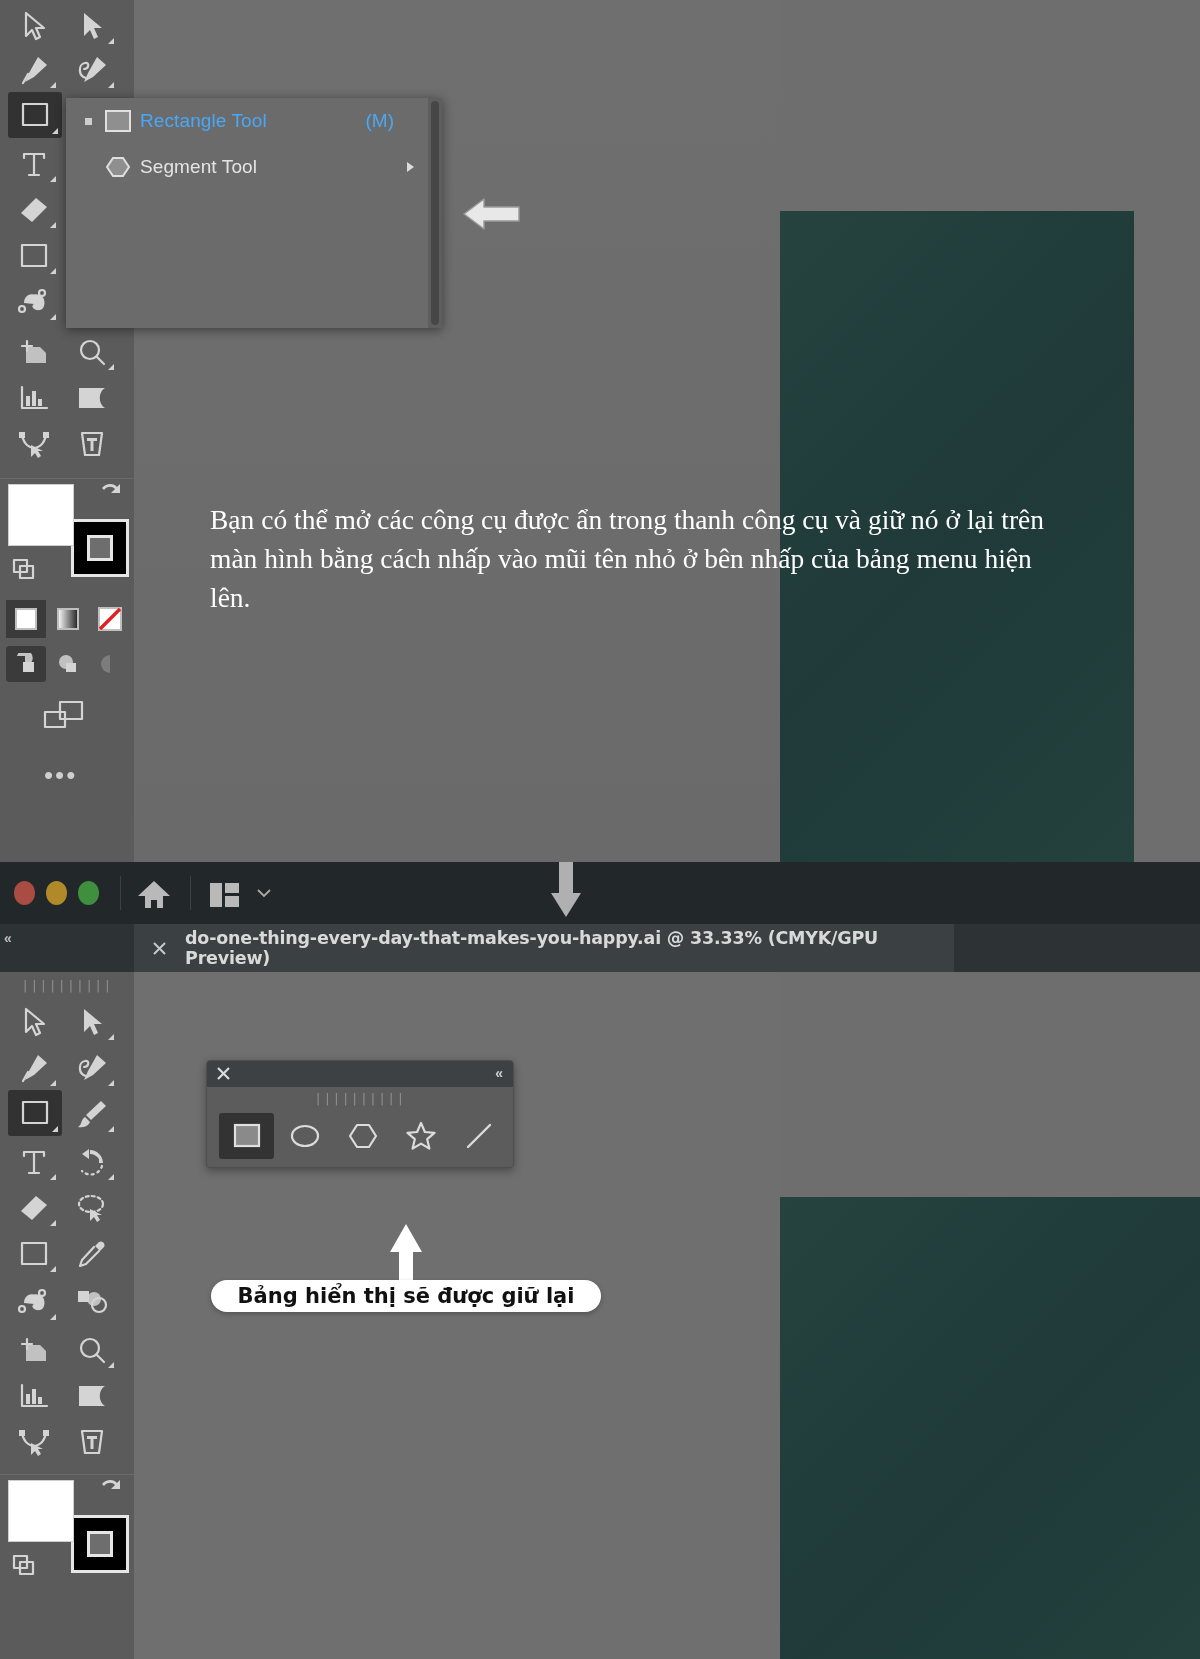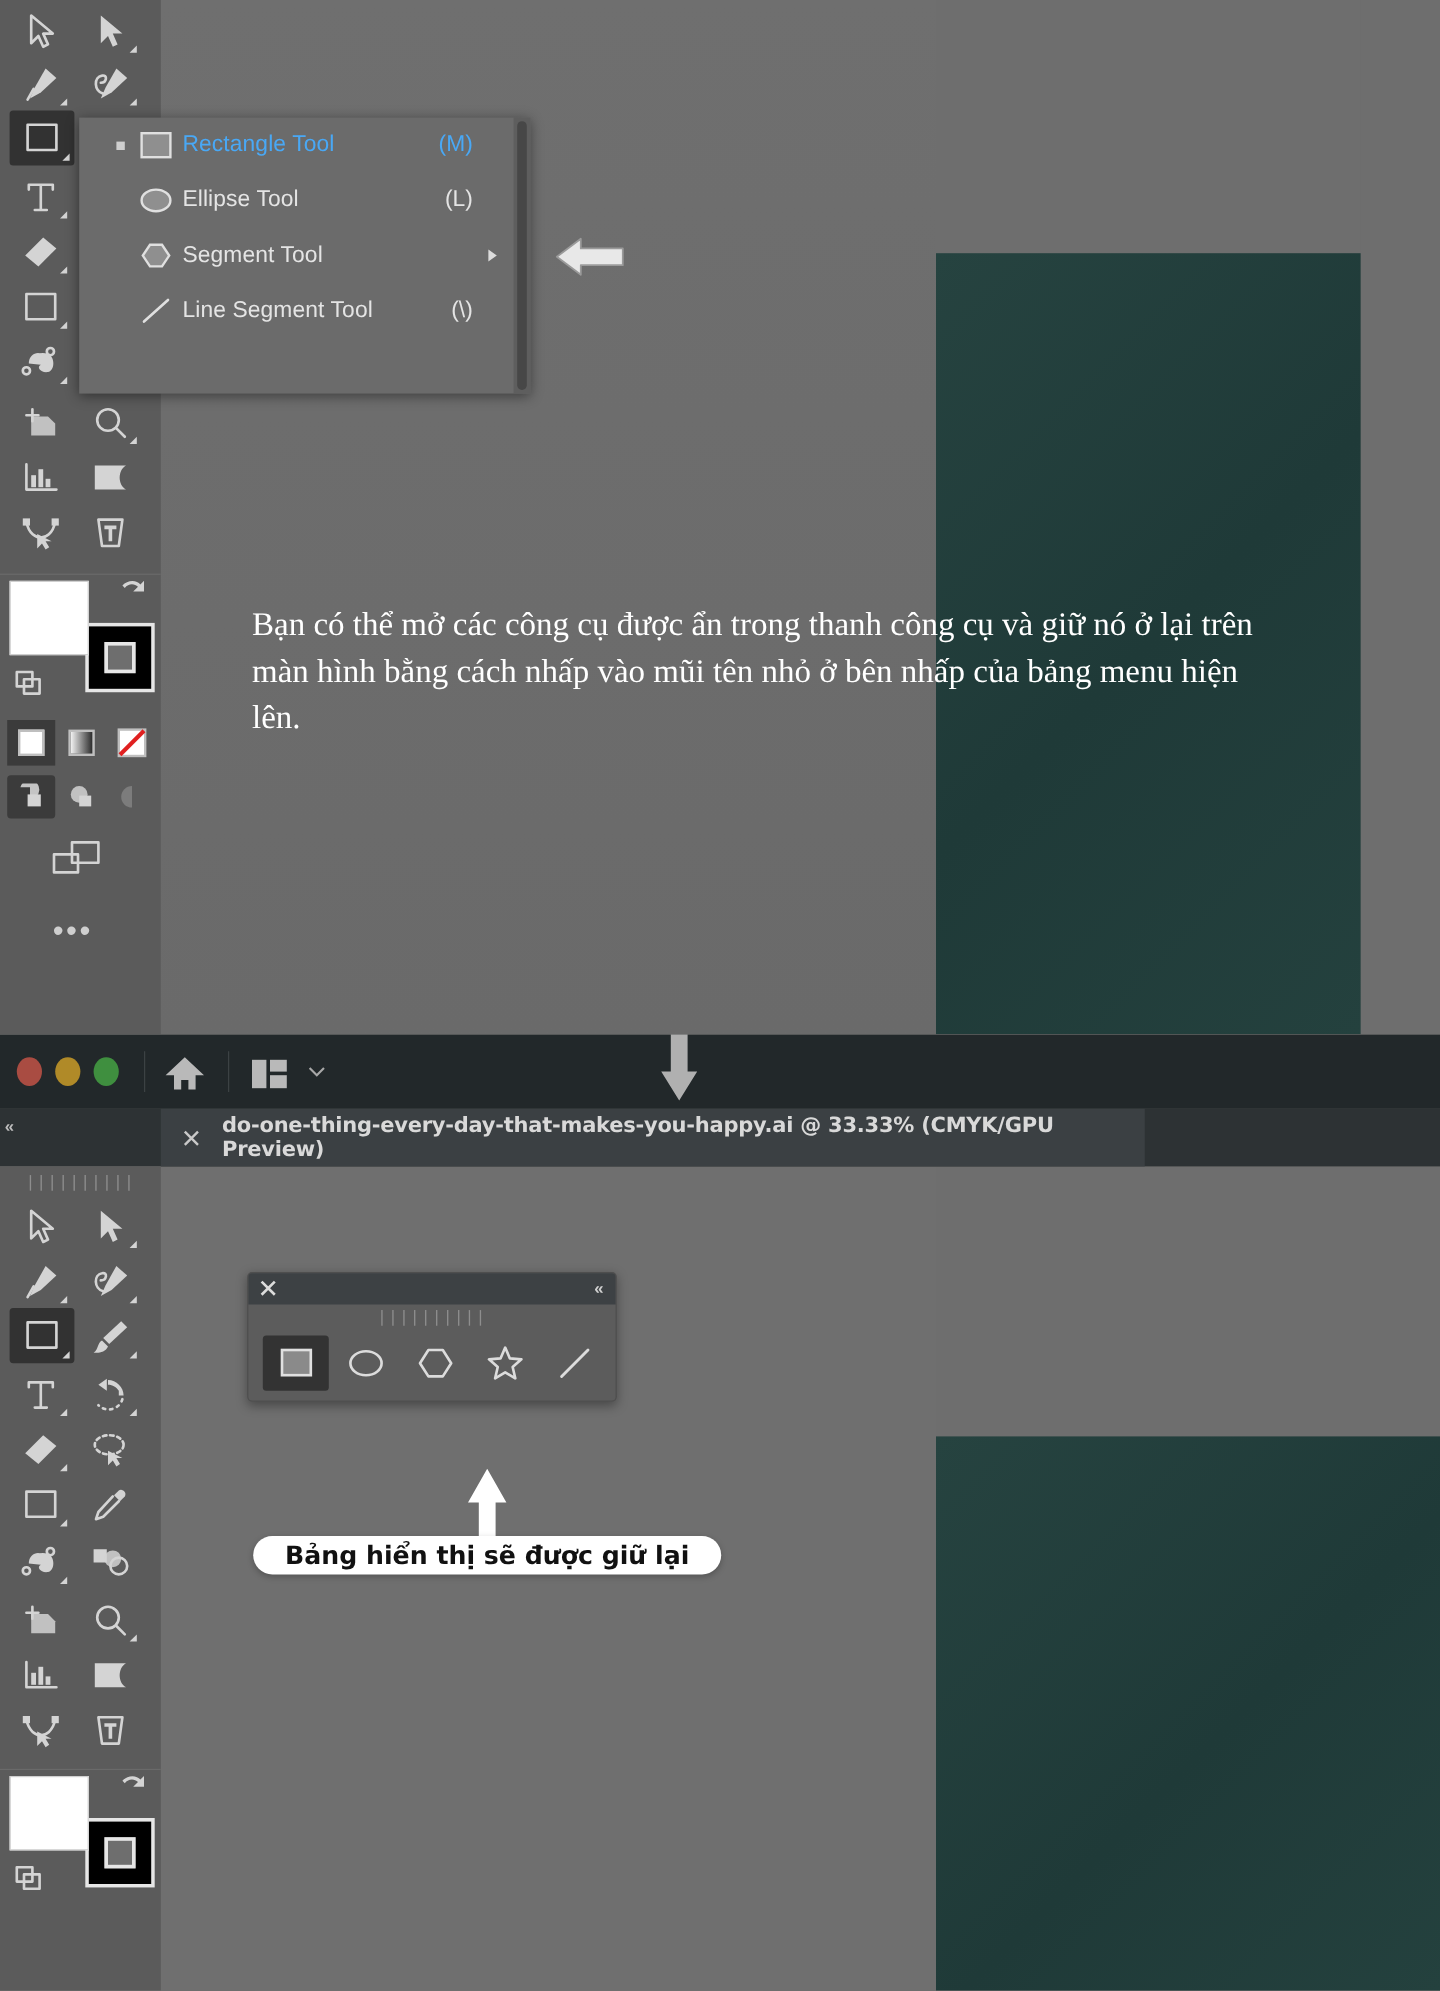--- a/index.html
+++ b/index.html
@@ -37,21 +37,21 @@
   .ic { fill:none; stroke:#d4d4d4; stroke-width:2.2; stroke-linejoin:round; stroke-linecap:round; }
   .icf { fill:#d4d4d4; stroke:none; }
 
   
   .flyout {
     position:absolute; left:66px; top:98px; width:376px; height:230px;
     background:#6b6b6b; box-shadow:0 2px 10px rgba(0,0,0,.45);
   }
   .flyout .fl-scroll { position:absolute; right:0; top:0; width:14px; height:100%; background:#5e5e5e; }
   .flyout .fl-scroll i { position:absolute; left:3px; top:3px; width:8px; height:224px; background:#474747; border-radius:4px; display:block; }
-  .fl-row { position:relative; height:46px; display:flex; align-items:center; padding-left:26px; }
+  .fl-row { position:relative; height:46px; display:flex; align-items:center; padding-left:14px; }
   .fl-dot { width:16px; display:flex; justify-content:center; }
   .fl-dot span { width:7px; height:7px; background:#cfcfcf; display:block; }
   .fl-ic { width:44px; display:flex; justify-content:center; align-items:center; }
   .fl-label { font-size:19px; color:#e4e4e4; font-weight:400; letter-spacing:.1px; }
   .fl-row.sel .fl-label, .fl-row.sel .fl-key { color:#49a8f5; }
   .fl-key { position:absolute; right:48px; font-size:19px; color:#e4e4e4; }
   .fl-arrow { position:absolute; right:28px; width:0;height:0; border-style:solid;
               border-width:5px 0 5px 7px; border-color:transparent transparent transparent #dcdcdc; }
 
   
@@ -302,53 +302,33 @@
           </span>
         <span class="fl-ic">
           <svg width="28" height="24" viewBox="0 0 28 24">
               <rect x="2" y="2" width="24" height="20" fill="#8f8f8f" stroke="#e0e0e0" stroke-width="2"></rect>
             </svg>
         </span>
         <span class="fl-label">Rectangle Tool</span>
         <span class="fl-key">(M)</span>
       </div>
 
-      <div class="fl-row">
-        <span class="fl-dot"></span>
-        <span class="fl-ic">
-          <svg width="28" height="24" viewBox="0 0 28 24">
-              <ellipse cx="14" cy="12" rx="12" ry="9" fill="#8f8f8f" stroke="#e0e0e0" stroke-width="2"></ellipse>
-            </svg>
-        </span>
-        <span class="fl-label">Ellipse Tool</span>
-        <span class="fl-key">(L)</span>
-      </div>
 
       <div class="fl-row">
         <span class="fl-dot"></span>
         <span class="fl-ic">
           <svg width="28" height="24" viewBox="0 0 28 24">
               <polygon points="9,3 19,3 25,12 19,21 9,21 3,12" fill="#8f8f8f" stroke="#e0e0e0" stroke-width="2"></polygon>
             </svg>
         </span>
         <span class="fl-label">Segment Tool</span>
         <span class="fl-arrow"></span>
       </div>
 
 
-      <div class="fl-row">
-        <span class="fl-dot"></span>
-        <span class="fl-ic">
-          <svg width="28" height="24" viewBox="0 0 28 24">
-              <path d="M4 21 L24 3" stroke="#e0e0e0" stroke-width="2.2" stroke-linecap="round"></path>
-            </svg>
-        </span>
-        <span class="fl-label">Line Segment Tool</span>
-        <span class="fl-key">(\)</span>
-      </div>
     </div>
 
     <div class="arrow-left">
       <svg width="60" height="36" viewBox="0 0 60 36">
         <path d="M2 18 L22 3 L22 11 L57 11 L57 25 L22 25 L22 33 Z" fill="#e8e8e8" stroke="#9a9a9a" stroke-width="1.5" stroke-linejoin="round"></path>
       </svg>
     </div>
 
 
     <div class="para" style="left:210px; top:500px;">Bạn có thể mở các công cụ được ẩn trong thanh công cụ và giữ nó ở lại trên màn hình bằng cách nhấp vào mũi tên nhỏ ở bên nhấp của bảng menu hiện lên.</div>

